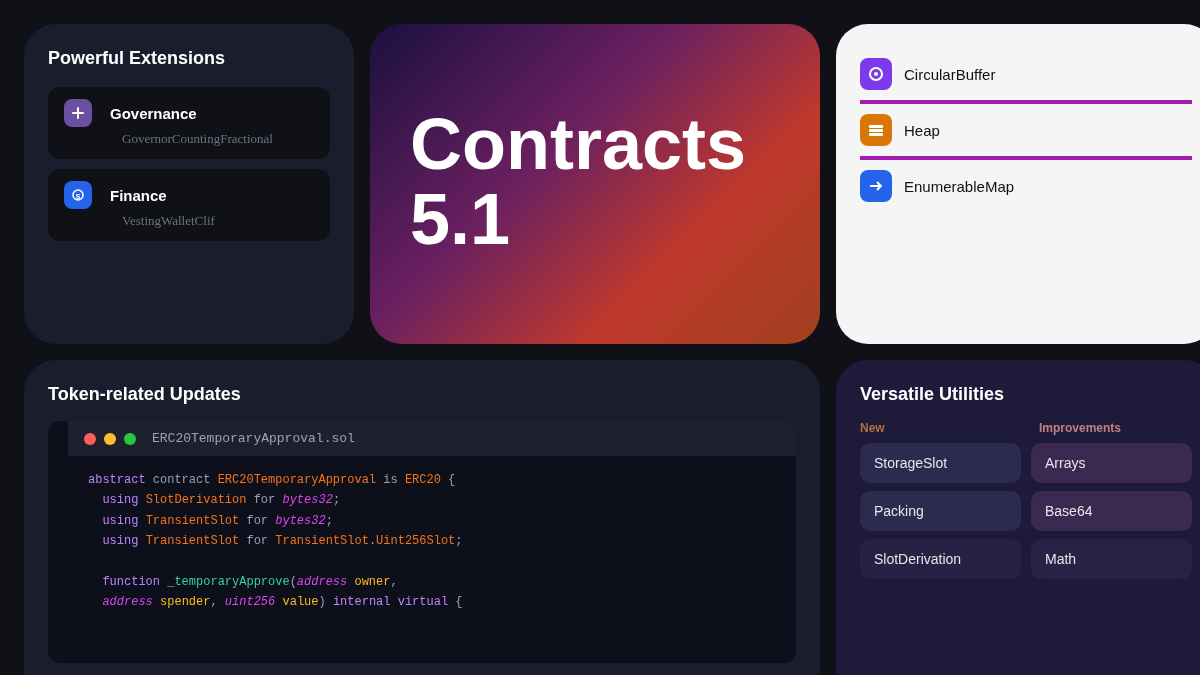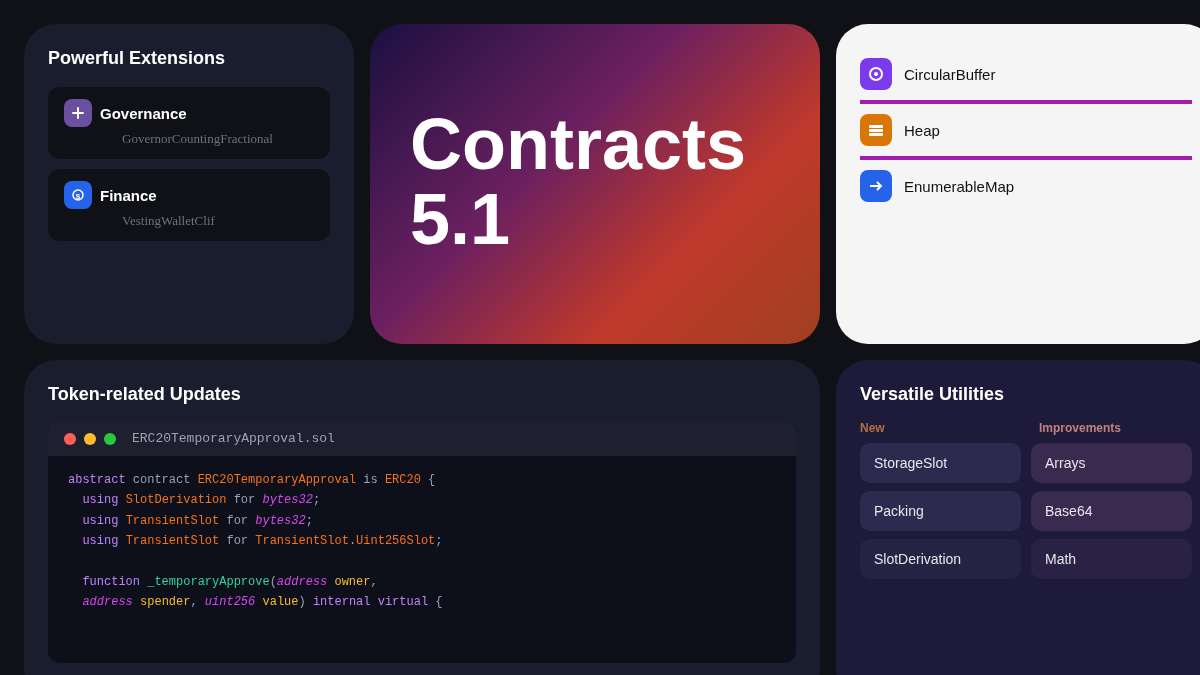--- a/index.html
+++ b/index.html
@@ -40,21 +40,21 @@
     .ext-item {
       background: #0f1117;
       border-radius: 12px;
       padding: 12px 16px;
       margin-bottom: 10px;
     }
 
     .ext-item-header {
       display: flex;
       align-items: center;
-      gap: 8px;
+      gap: 18px;
       margin-bottom: 4px;
     }
 
     .ext-icon {
       width: 28px;
       height: 28px;
       border-radius: 8px;
       display: flex;
       align-items: center;
       justify-content: center;
@@ -170,20 +170,21 @@
       font-weight: 700;
       color: #fff;
       margin-bottom: 16px;
     }
 
     .code-window {
       background: #0d0f1a;
       border-radius: 12px;
       overflow: hidden;
       height: calc(100% - 50px);
+      padding-left: 20px;
     }
 
     .code-titlebar {
       background: #1e2030;
       padding: 10px 16px;
       display: flex;
       align-items: center;
       gap: 8px;
     }
 

